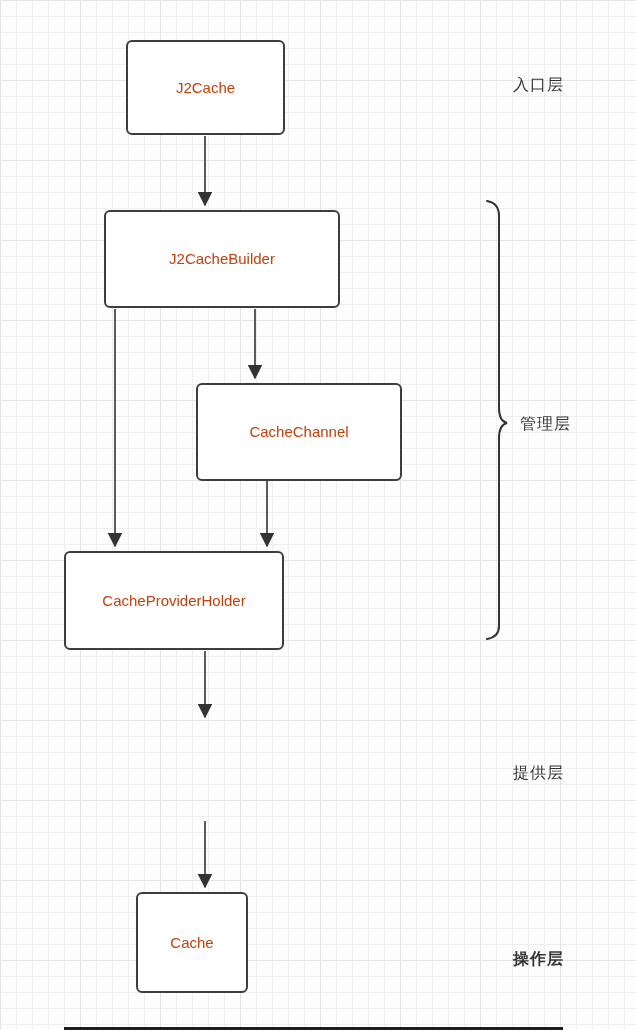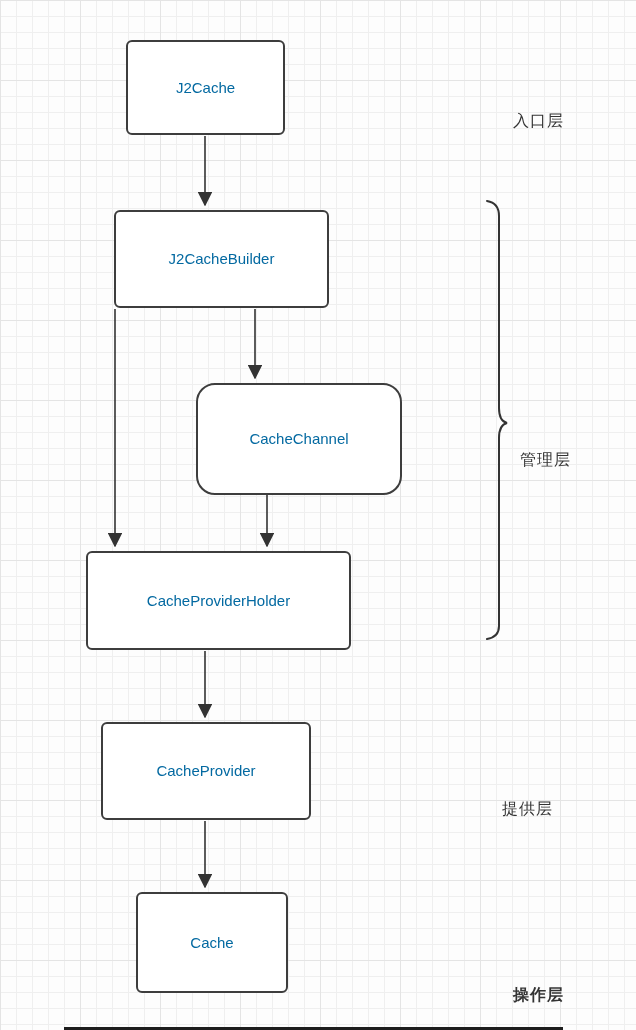--- a/index.html
+++ b/index.html
@@ -31,41 +31,40 @@
   .node {
     position: absolute;
     box-sizing: border-box;
     background: #ffffff;
     border: 2px solid #3d3d3d;
     border-radius: 6px;
     display: flex;
     align-items: center;
     justify-content: center;
     font-size: 15px;
-    color: #0369a1;
+    color: #c2410c;
     text-align: center;
     line-height: 1.2;
   }
   .node-j2cache            { left: 126px; top: 40px;  width: 159px; height: 95px; }
-  .node-j2cachebuilder     { left: 114px;  top: 210px; width: 215px; height: 98px; }
-  .node-cachechannel       { left: 196px; top: 383px; width: 206px; height: 112px; border-radius: 19px; }
-  .node-cacheproviderholder{ left: 86px;  top: 551px; width: 265px; height: 99px; }
+  .node-j2cachebuilder     { left: 104px;  top: 210px; width: 236px; height: 98px; }
+  .node-cachechannel       { left: 196px; top: 383px; width: 206px; height: 98px; }
+  .node-cacheproviderholder{ left: 64px;  top: 551px; width: 220px; height: 99px; }
   .node-cacheprovider      { left: 101px; top: 722px; width: 210px; height: 98px; }
-  .node-cache              { left: 136px; top: 892px; width: 152px; height: 101px; }
+  .node-cache              { left: 136px; top: 892px; width: 112px; height: 101px; }
   .layer-label {
     position: absolute;
     font-size: 16px;
     color: #333333;
     white-space: nowrap;
     letter-spacing: 1px;
-    margin-top: 36px;
   }
   .layer-entry      { left: 513px; top: 75px;  }
   .layer-management { left: 520px; top: 414px; text-align: right; }
-  .layer-provider   { left: 502px; top: 763px; }
+  .layer-provider   { left: 513px; top: 763px; }
   .layer-operation  { left: 513px; top: 949px; font-weight: bold; }
   .canvas-bottom-edge {
     position: absolute;
     left: 64px;
     bottom: 0px;
     width: 499px;
     height: 3px;
     background: #1d1d1d;
   }
 </style>
@@ -94,23 +93,20 @@
   </div>
   <div class="node node-j2cachebuilder">
     <span>J2CacheBuilder</span>
   </div>
   <div class="node node-cachechannel">
     <span>CacheChannel</span>
   </div>
   <div class="node node-cacheproviderholder">
     <span>CacheProviderHolder</span>
   </div>
-  <div class="node node-cacheprovider">
-    <span>CacheProvider</span>
-  </div>
   <div class="node node-cache">
     <span>Cache</span>
   </div>
 
   <div class="layer-label layer-entry">入口层</div>
   <div class="layer-label layer-management">管理层</div>
   <div class="layer-label layer-provider">提供层</div>
   <div class="layer-label layer-operation">操作层</div>
 
   <div class="canvas-bottom-edge"></div>

